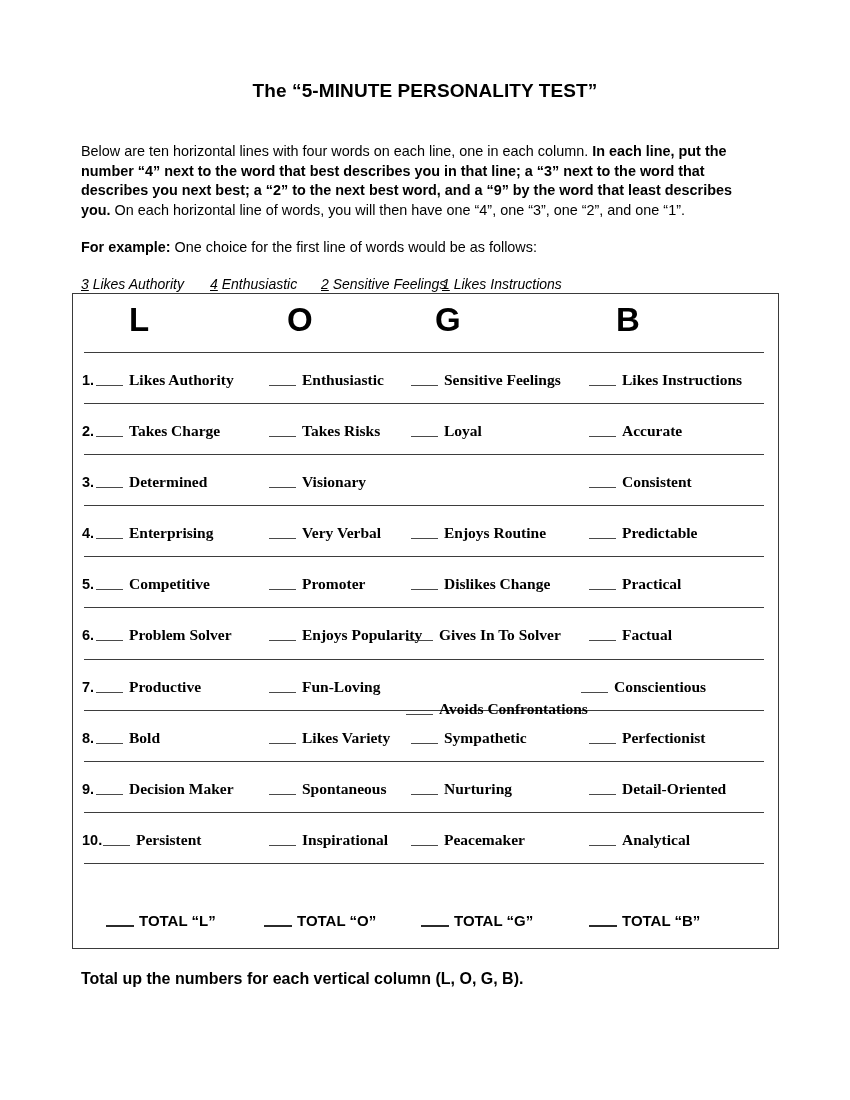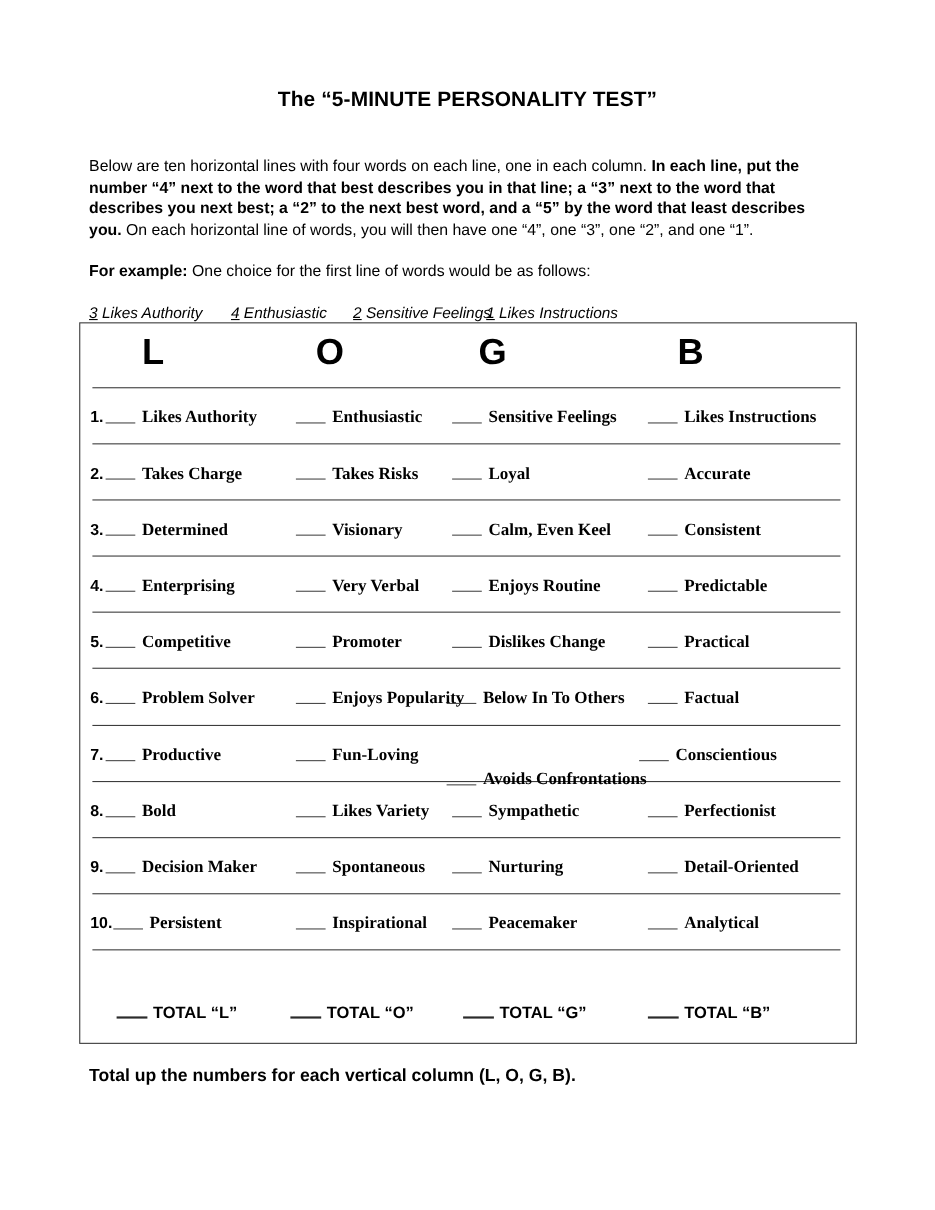--- a/index.html
+++ b/index.html
@@ -208,21 +208,21 @@
 </style>
 </head>
 <body>
 
 <div class="page">
 
   <div class="doc-title">The “5-MINUTE PERSONALITY TEST”</div>
 
   <div class="intro">
     <span>Below are ten horizontal lines with four words on each line, one in each column.</span>
-    <span class="b">In each line, put the number “4” next to the word that best describes you in that line; a “3” next to the word that describes you next best; a “2” to the next best word, and a “5” by the word that least describes you.</span>
+    <span class="b">In each line, put the number “4” next to the word that best describes you in that line; a “3” next to the word that describes you next best; a “2” to the next best word, and a “9” by the word that least describes you.</span>
     <span>On each horizontal line of words, you will then have one “4”, one “3”, one “2”, and one “1”.</span>
   </div>
 
   <div class="example-line">
     <span class="b">For example:</span>
     <span>One choice for the first line of words would be as follows:</span>
   </div>
 
   <div class="example-row">
     <span class="ex ex0"><span class="num">3</span> <span>Likes Authority</span></span>
@@ -265,21 +265,20 @@
       <span class="cell c0"><span class="blank"></span><span>Takes Charge</span></span>
       <span class="cell c1"><span class="blank"></span><span>Takes Risks</span></span>
       <span class="cell c2"><span class="blank"></span><span>Loyal</span></span>
       <span class="cell c3"><span class="blank"></span><span>Accurate</span></span>
     </div>
 
     <div class="qrow" style="top:175px">
       <span class="qnum">3.</span>
       <span class="cell c0"><span class="blank"></span><span>Determined</span></span>
       <span class="cell c1"><span class="blank"></span><span>Visionary</span></span>
-      <span class="cell c2"><span class="blank"></span><span>Calm, Even Keel</span></span>
       <span class="cell c3"><span class="blank"></span><span>Consistent</span></span>
     </div>
 
     <div class="qrow" style="top:226px">
       <span class="qnum">4.</span>
       <span class="cell c0"><span class="blank"></span><span>Enterprising</span></span>
       <span class="cell c1"><span class="blank"></span><span>Very Verbal</span></span>
       <span class="cell c2"><span class="blank"></span><span>Enjoys Routine</span></span>
       <span class="cell c3"><span class="blank"></span><span>Predictable</span></span>
     </div>
@@ -289,21 +288,21 @@
       <span class="cell c0"><span class="blank"></span><span>Competitive</span></span>
       <span class="cell c1"><span class="blank"></span><span>Promoter</span></span>
       <span class="cell c2"><span class="blank"></span><span>Dislikes Change</span></span>
       <span class="cell c3"><span class="blank"></span><span>Practical</span></span>
     </div>
 
     <div class="qrow" style="top:328px">
       <span class="qnum">6.</span>
       <span class="cell c0"><span class="blank"></span><span>Problem Solver</span></span>
       <span class="cell c1"><span class="blank"></span><span>Enjoys Popularity</span></span>
-      <span class="cell c2-tight" style="position:absolute;top:0;white-space:nowrap;line-height:26px;font-family:'Liberation Serif',serif;font-weight:bold;font-size:15.5px;"><span class="blank"></span><span>Below In To Others</span></span>
+      <span class="cell c2-tight" style="position:absolute;top:0;white-space:nowrap;line-height:26px;font-family:'Liberation Serif',serif;font-weight:bold;font-size:15.5px;"><span class="blank"></span><span>Gives In To Solver</span></span>
       <span class="cell c3"><span class="blank"></span><span>Factual</span></span>
     </div>
 
     <div class="qrow" style="top:380px">
       <span class="qnum">7.</span>
       <span class="cell c0"><span class="blank"></span><span>Productive</span></span>
       <span class="cell c1"><span class="blank"></span><span>Fun-Loving</span></span>
       <span class="cell c2-tight" style="position:absolute;top:0;white-space:nowrap;line-height:26px;font-family:'Liberation Serif',serif;font-weight:bold;font-size:15.5px;margin-top:22px;"><span class="blank"></span><span>Avoids Confrontations</span></span>
       <span class="cell c3" style="left:508px"><span class="blank"></span><span>Conscientious</span></span>
     </div>

